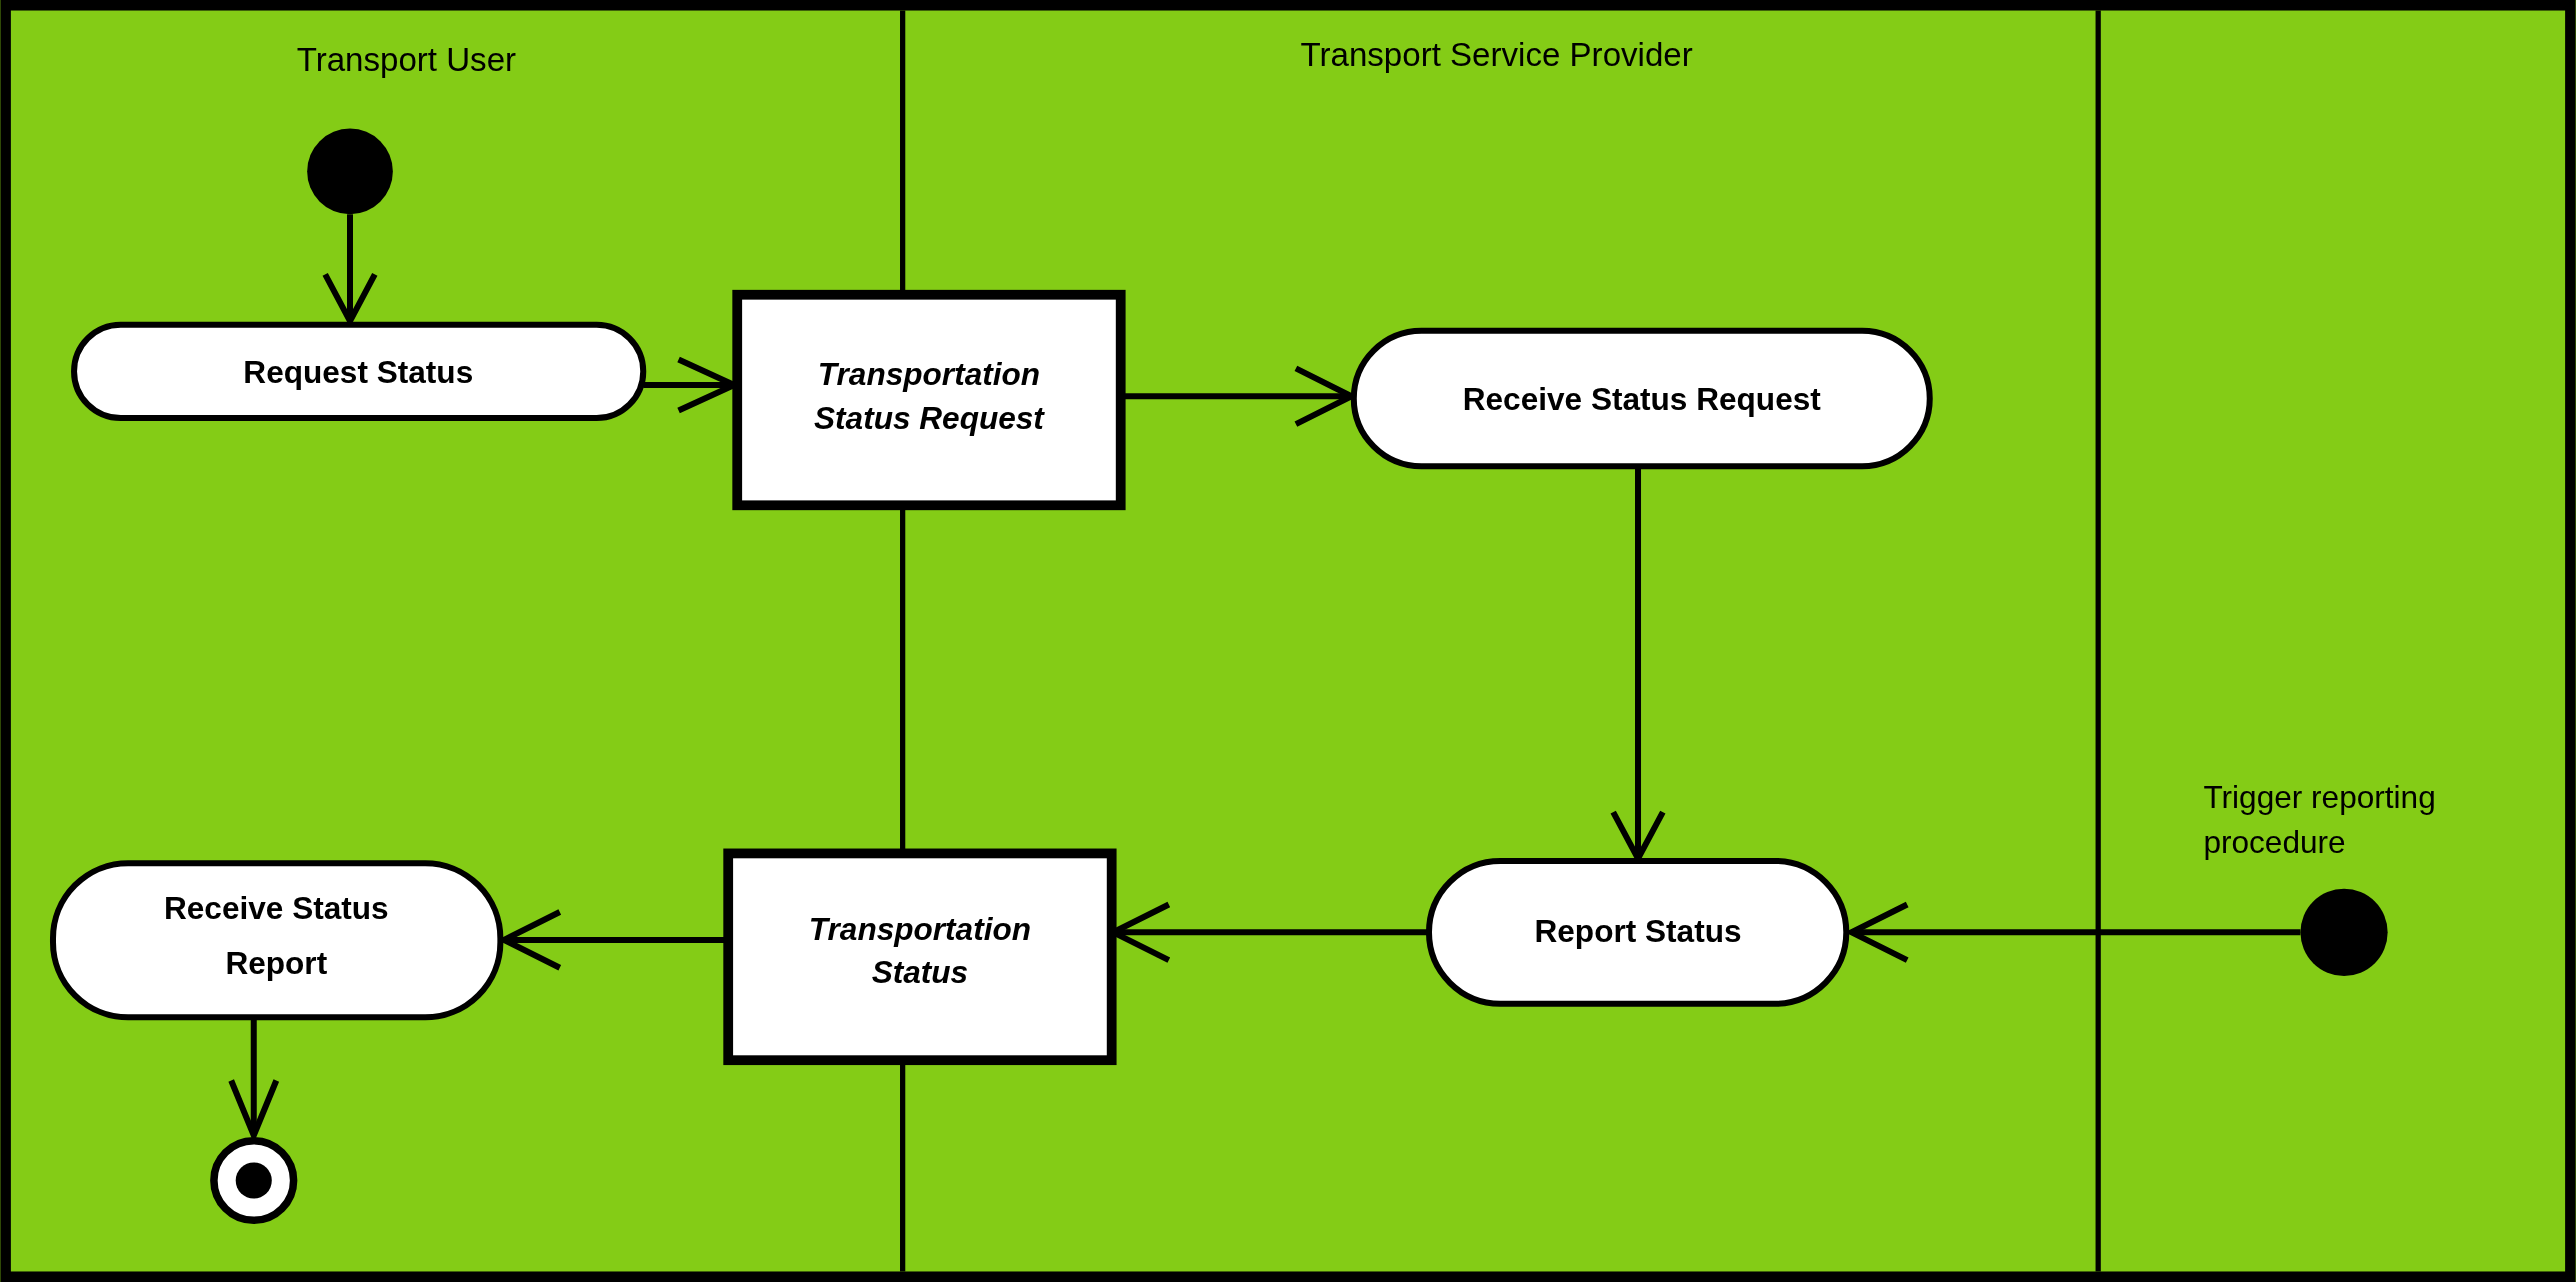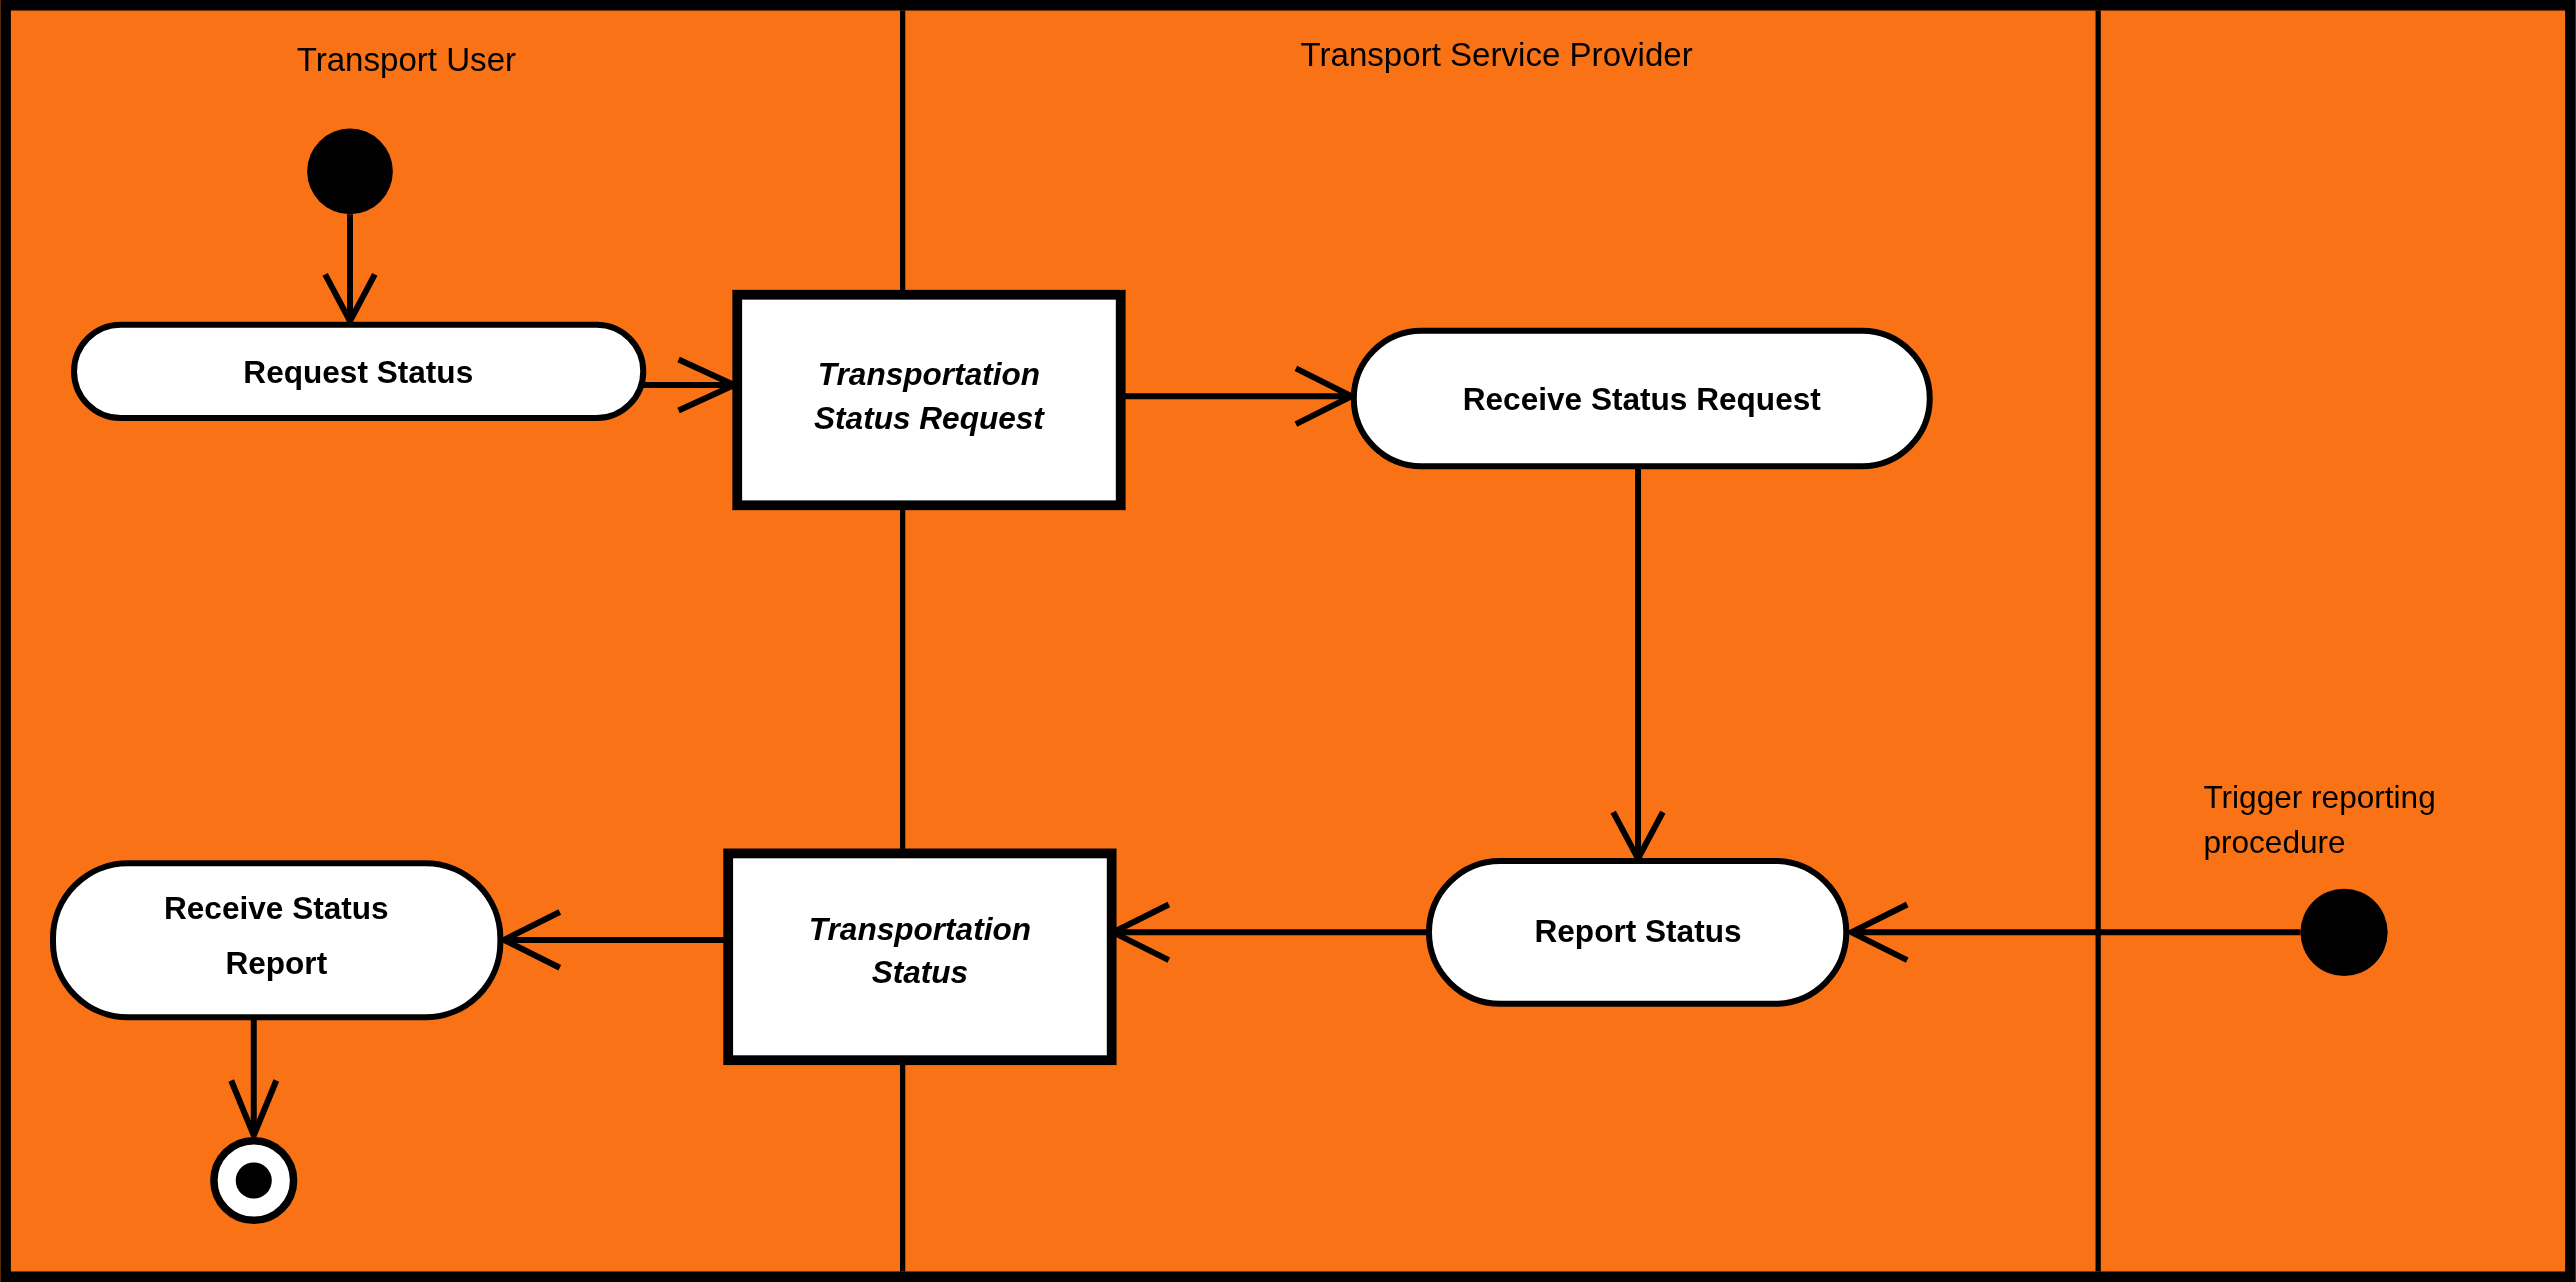--- a/index.html
+++ b/index.html
@@ -4,21 +4,21 @@
 <style>
   html, body {
     margin: 0;
     padding: 0;
     background: #ffffff;
   }
   #canvas {
     position: relative;
     width: 2576px;
     height: 1282px;
-    background: #f97316;
+    background: #84cc16;
     font-family: "Liberation Sans", sans-serif;
     overflow: hidden;
   }
   #diagram-svg {
     position: absolute;
     left: 0;
     top: 0;
     width: 2576px;
     height: 1282px;
   }

